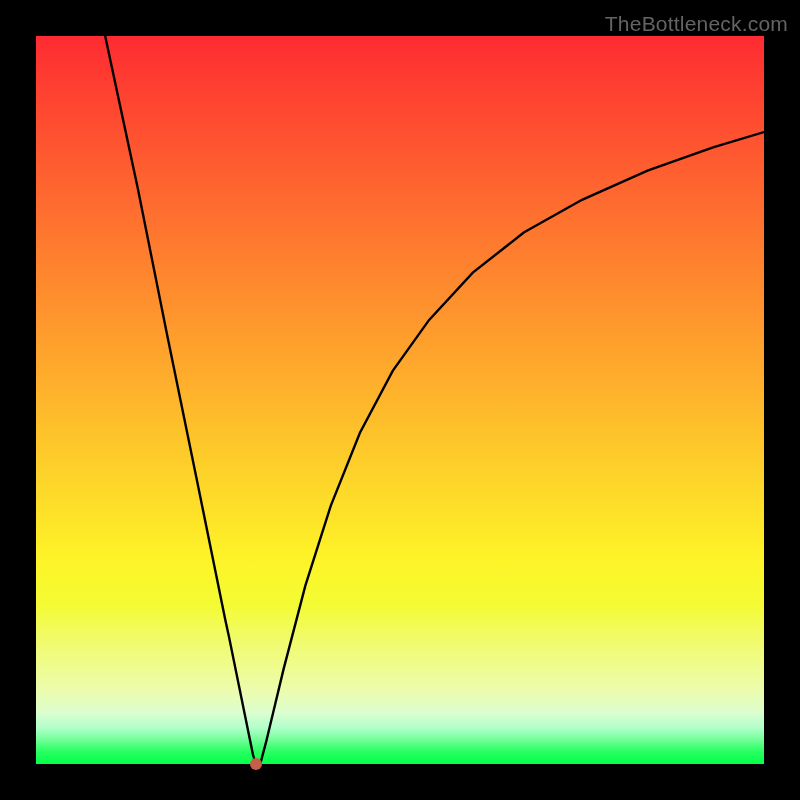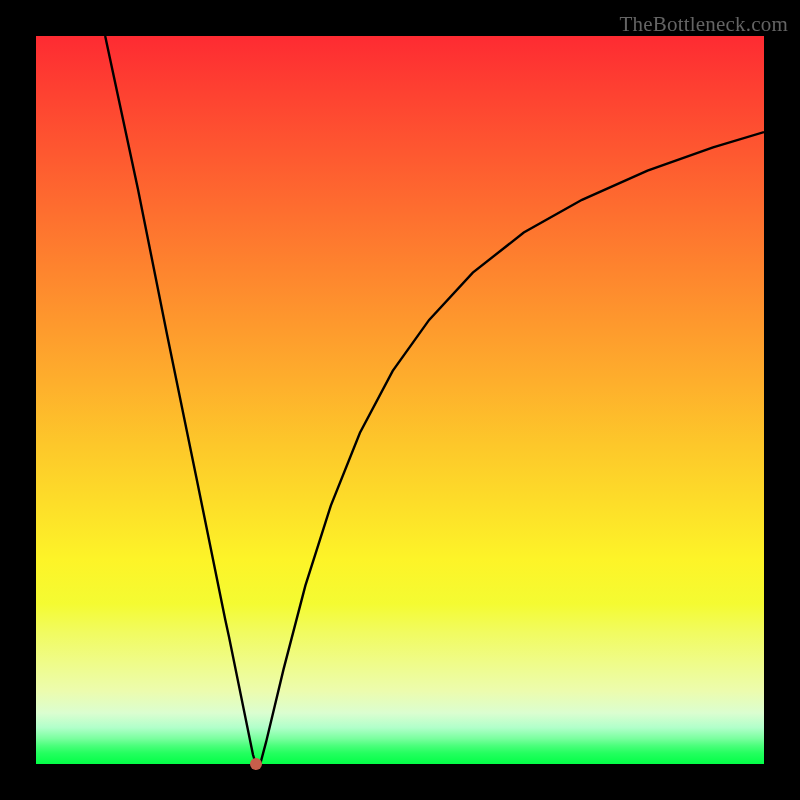--- a/index.html
+++ b/index.html
@@ -5,21 +5,21 @@
     * { margin: 0; padding: 0; box-sizing: border-box; }
     body { width: 800px; height: 800px; overflow: hidden; background: #000; }
     .chart-container { position: relative; width: 800px; height: 800px; }
     .plot-area { position: absolute; left: 36px; top: 36px; width: 728px; height: 728px; }
     .gradient-bg { position: absolute; inset: 0; background: linear-gradient(to bottom,
       #fe2b32 0%, #fe4231 8%, #fe5830 16%, #fe6e2f 24%, #fe842e 32%, #fe9a2d 40%,
       #feb02c 48%, #fdc72a 56%, #fddd29 64%, #fdf428 72%, #f4fb32 78%,
       #f1fb61 82%, #effc88 86%, #ecfcae 90%, #dbfed0 93%, #b1ffca 95%,
       #7aff9f 96.5%, #4aff7b 97.5%, #24ff5f 98.5%, #03ff47 100%);
     }
-    .watermark { position: absolute; top: 12px; right: 12px; color: #646464; font-family: Liberation Serif, serif; font-size: 21px; font-weight: 400; letter-spacing: 0.2px; z-index: 5; }
+    .watermark { position: absolute; top: 12px; right: 12px; color: #646464; font-family: Liberation Sans, sans-serif; font-size: 21px; font-weight: 400; letter-spacing: 0.2px; z-index: 5; }
     svg.curve-layer { position: absolute; inset: 0; width: 728px; height: 728px; z-index: 2; }
     .marker-dot { position: absolute; width: 12px; height: 12px; border-radius: 50%; background: #c75e4b; z-index: 3; transform: translate(-50%, -50%); }
   </style>
 </head>
 <body>
 
 <div class="chart-container">
   <div class="watermark">TheBottleneck.com</div>
   <div class="plot-area">
     <div class="gradient-bg"></div>

